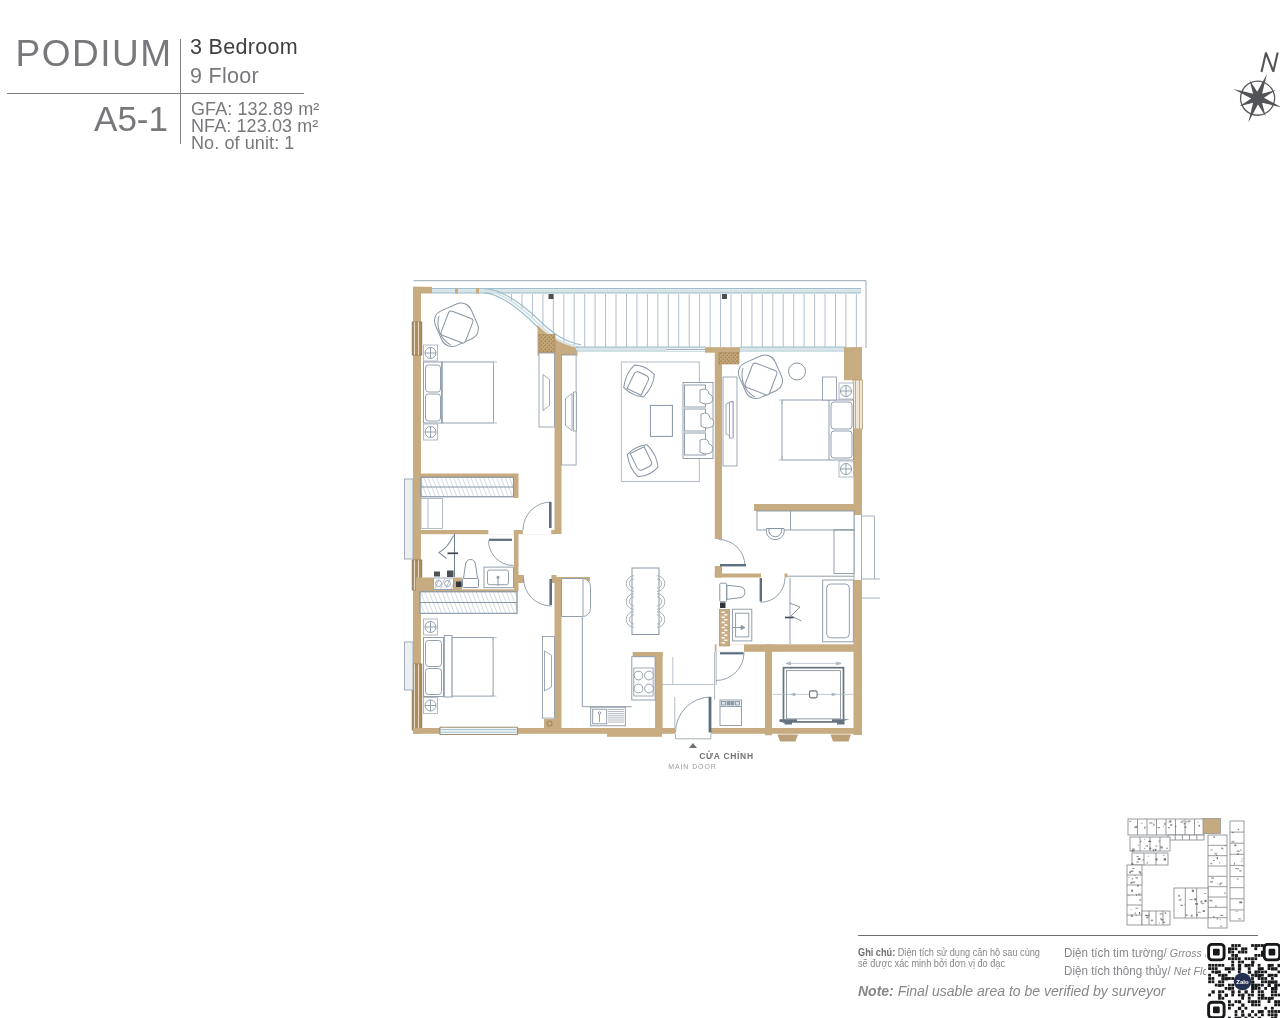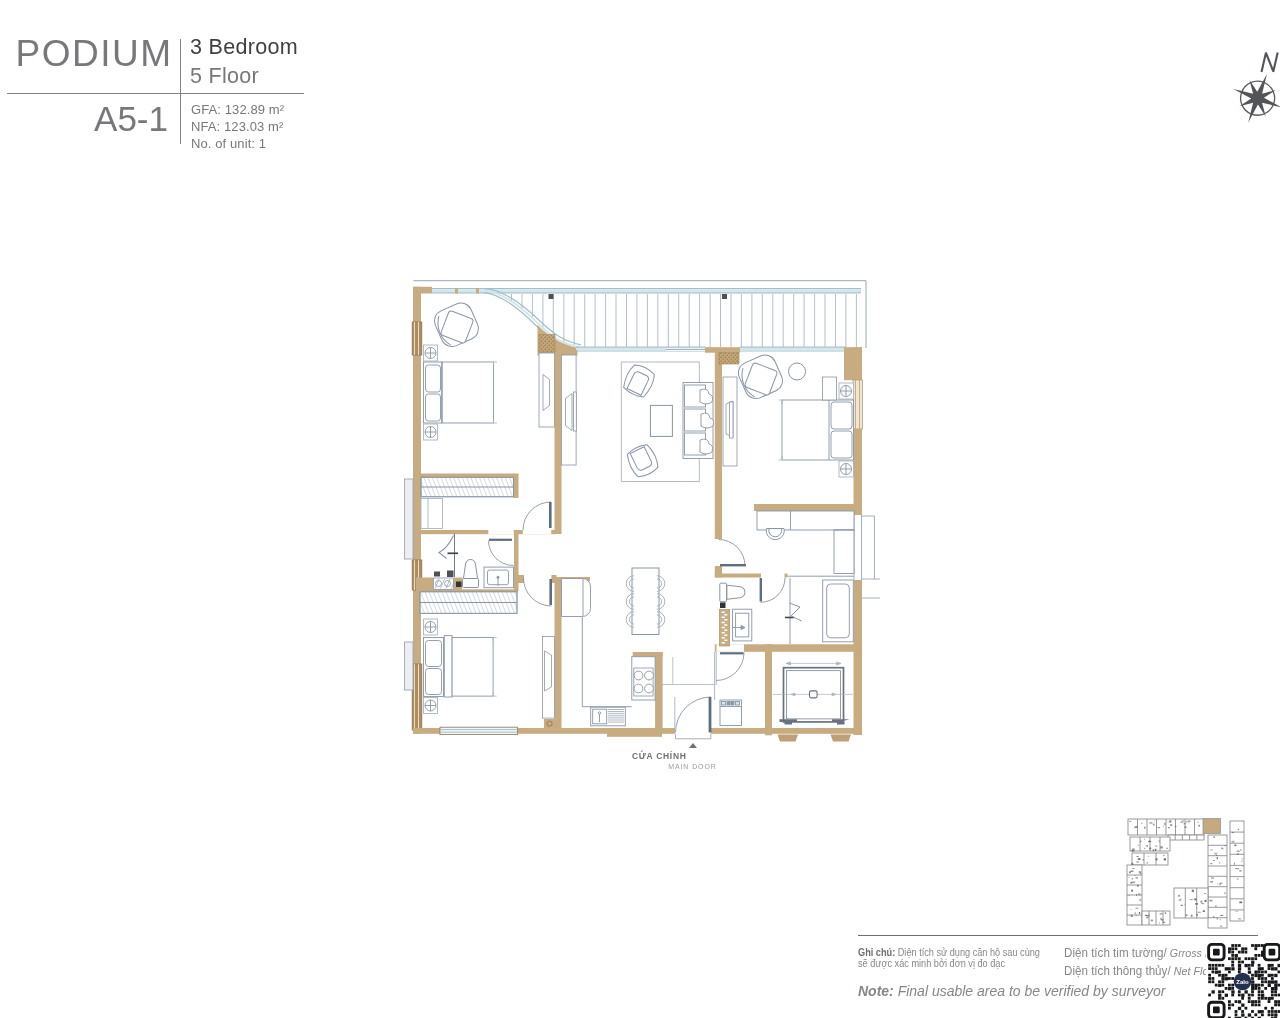--- a/index.html
+++ b/index.html
@@ -9,25 +9,25 @@
 <body>
 
 <div class="abs" style="left:8px;top:36.5px;width:172px;font-size:37px;line-height:34px;font-weight:400;letter-spacing:1.5px;color:#77787b;text-align:center;">PODIUM</div>
 
 <div class="abs" style="left:179.5px;top:39px;width:1.4px;height:105px;background:#808184;"></div>
 
 <div class="abs" style="left:7px;top:92.6px;width:297px;height:1.4px;background:#808184;"></div>
 
 <div class="abs" style="left:190px;top:36.5px;font-size:21.5px;line-height:20px;letter-spacing:0.3px;color:#404040;">3 Bedroom</div>
 
-<div class="abs" style="left:190px;top:66px;font-size:21.5px;line-height:20px;letter-spacing:0.3px;color:#77787b;">5 Floor</div>
+<div class="abs" style="left:190px;top:66px;font-size:21.5px;line-height:20px;letter-spacing:0.3px;color:#77787b;">9 Floor</div>
 
 <div class="abs" style="left:0px;top:103px;width:168px;text-align:right;font-size:35px;line-height:32px;color:#77787b;">A5-1</div>
 
-<div class="abs" style="left:191px;top:100.5px;font-size:13px;color:#77787b;line-height:17px;letter-spacing:0.1px;">GFA: 132.89 m²<br>NFA: 123.03 m²<br>No. of unit: 1</div>
+<div class="abs" style="left:191px;top:100.5px;font-size:18px;color:#77787b;line-height:17px;letter-spacing:0.1px;">GFA: 132.89 m²<br>NFA: 123.03 m²<br>No. of unit: 1</div>
 
 <svg class="abs" style="left:1215px;top:35px;" width="65" height="110" viewBox="0 0 65 110">
   <g transform="translate(42.6,63.2) rotate(21)">
     <circle cx="0" cy="0" r="17" fill="none" stroke="#595a5e" stroke-width="1.3"></circle>
     <polygon fill="#535458" points="0,-26 2.6,-5.8 14.1,-14.1 5.8,-2.6 26,0 5.8,2.6 14.1,14.1 2.6,5.8 0,26 -2.6,5.8 -14.1,14.1 -5.8,2.6 -26,0 -5.8,-2.6 -14.1,-14.1 -2.6,-5.8"></polygon>
   </g>
   <path d="M46.5 37 L51 17.5 M50.8 17.5 L58.3 36.5 M58.2 37 L62.7 17.5" stroke="#54555a" stroke-width="2.1" fill="none"></path>
 </svg>
 
 <svg class="abs" style="left:395px;top:268px;" width="495" height="512" viewBox="395 268 495 512">
@@ -573,21 +573,21 @@
 
 <g fill="#66727f">
         <path d="M779.5 719.3 h17.5 v2.6 h-5 v2.6 h-7.5 v-2.6 h-5 z"></path>
         <path d="M849.5 719.3 h-17.5 v2.6 h5 v2.6 h7.5 v-2.6 h-5 z"></path>
       </g>
 </g>
   </svg>
 
 <div class="abs" style="left:688.5px;top:742.5px;width:0;height:0;border-left:4px solid transparent;border-right:4px solid transparent;border-bottom:5px solid #707174;"></div>
 
-<div class="abs" style="left:632px;top:750.5px;width:125px;font-size:8.5px;letter-spacing:0.7px;color:#707174;font-weight:bold;">CỨA CHÍNH</div>
+<div class="abs" style="left:664px;top:750.5px;width:125px;text-align:center;font-size:8.5px;letter-spacing:0.7px;color:#707174;font-weight:bold;">CỨA CHÍNH</div>
 
 <div class="abs" style="left:630px;top:762.5px;width:125px;text-align:center;font-size:7px;letter-spacing:0.9px;color:#9a9c9f;">MAIN DOOR</div>
 
 <svg class="abs" style="left:1122px;top:813px;" width="125" height="118" viewBox="0 0 125 118">
 <g stroke="#7f8285" stroke-width="0.8" fill="none">
 
 <rect x="6" y="6" width="76" height="16" fill="#fff"></rect>
       <line x1="15.5" y1="6" x2="15.5" y2="22"></line>
       <line x1="25.0" y1="6" x2="25.0" y2="22"></line>
       <line x1="34.5" y1="6" x2="34.5" y2="22"></line>

